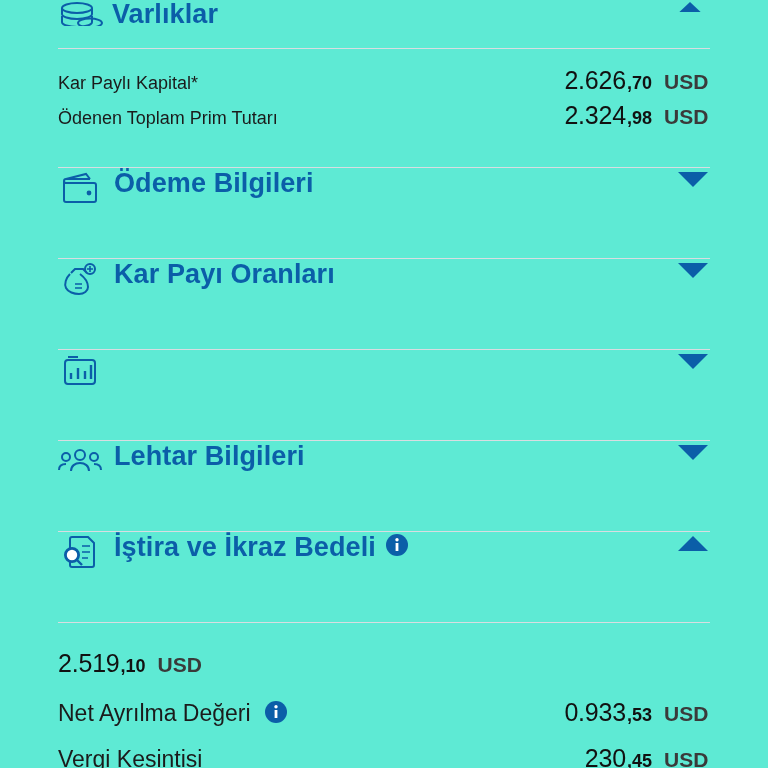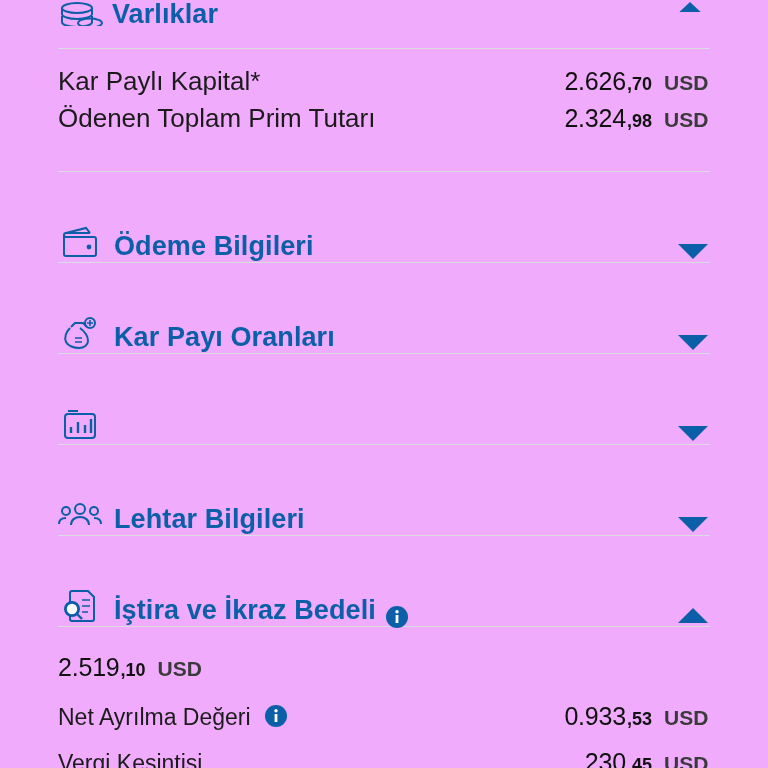--- a/index.html
+++ b/index.html
@@ -7,21 +7,21 @@
     width: 768px;
     height: 768px;
     background: #ffffff;
     font-family: "Liberation Sans", sans-serif;
     overflow: hidden;
   }
   .screen {
     width: 768px;
     height: 768px;
     position: relative;
-    background: #f0abfc;
+    background: #5eead4;
   }
 
   
   .top-header {
     height: 26px;
     display: flex;
     align-items: flex-end;
     padding: 0 58px 0 58px;
     overflow: hidden;
     position: relative;
@@ -61,21 +61,21 @@
   
   .kv-block { padding: 14px 58px 8px 58px; }
   .kv-row {
     display: flex;
     align-items: baseline;
     justify-content: space-between;
     padding: 3px 0;
   }
   .kv-label {
     color: #1b1b1b;
-    font-size: 26px;
+    font-size: 18px;
     white-space: nowrap;
   }
   .kv-val {
     display: flex;
     align-items: baseline;
     white-space: nowrap;
   }
   .kv-int {
     color: #111111;
     font-size: 25px;
@@ -93,21 +93,21 @@
     font-size: 21px;
     font-weight: bold;
     margin-left: 12px;
     min-width: 46px;
     text-align: left;
   }
 
   
   .acc {
     display: flex;
-    align-items: flex-end;
+    align-items: flex-start;
     padding: 0 58px;
     height: 90px;
     cursor: pointer;
   }
   .acc .icon-wrap {
     width: 44px;
     height: 40px;
     flex: 0 0 auto;
     display: flex;
     align-items: center;

